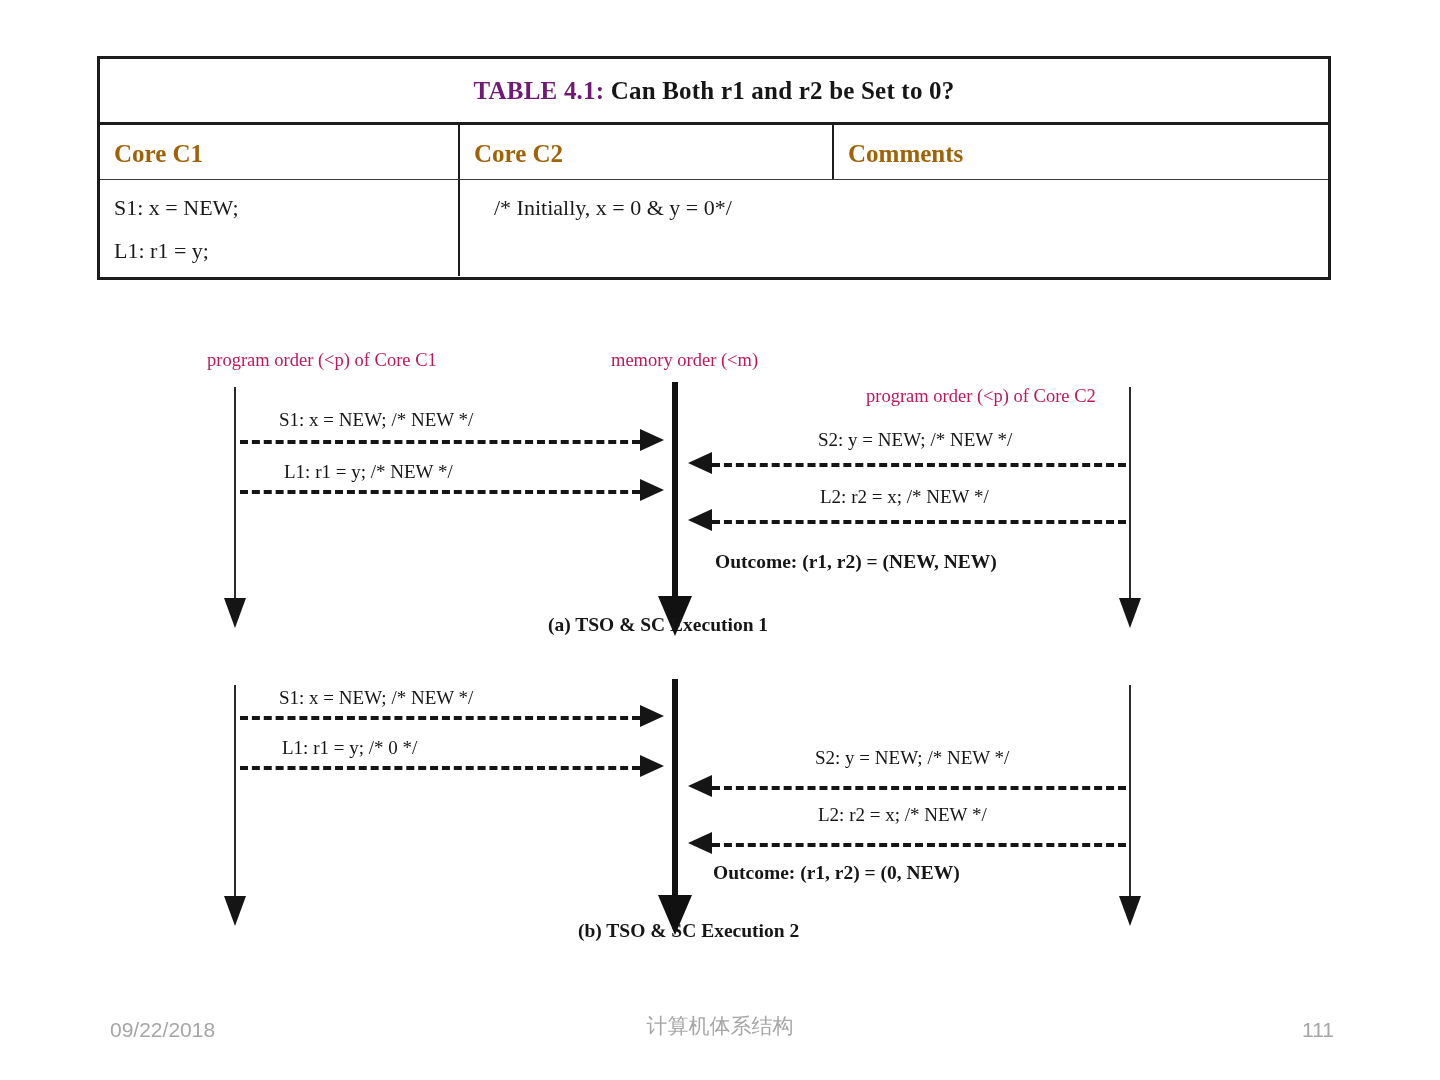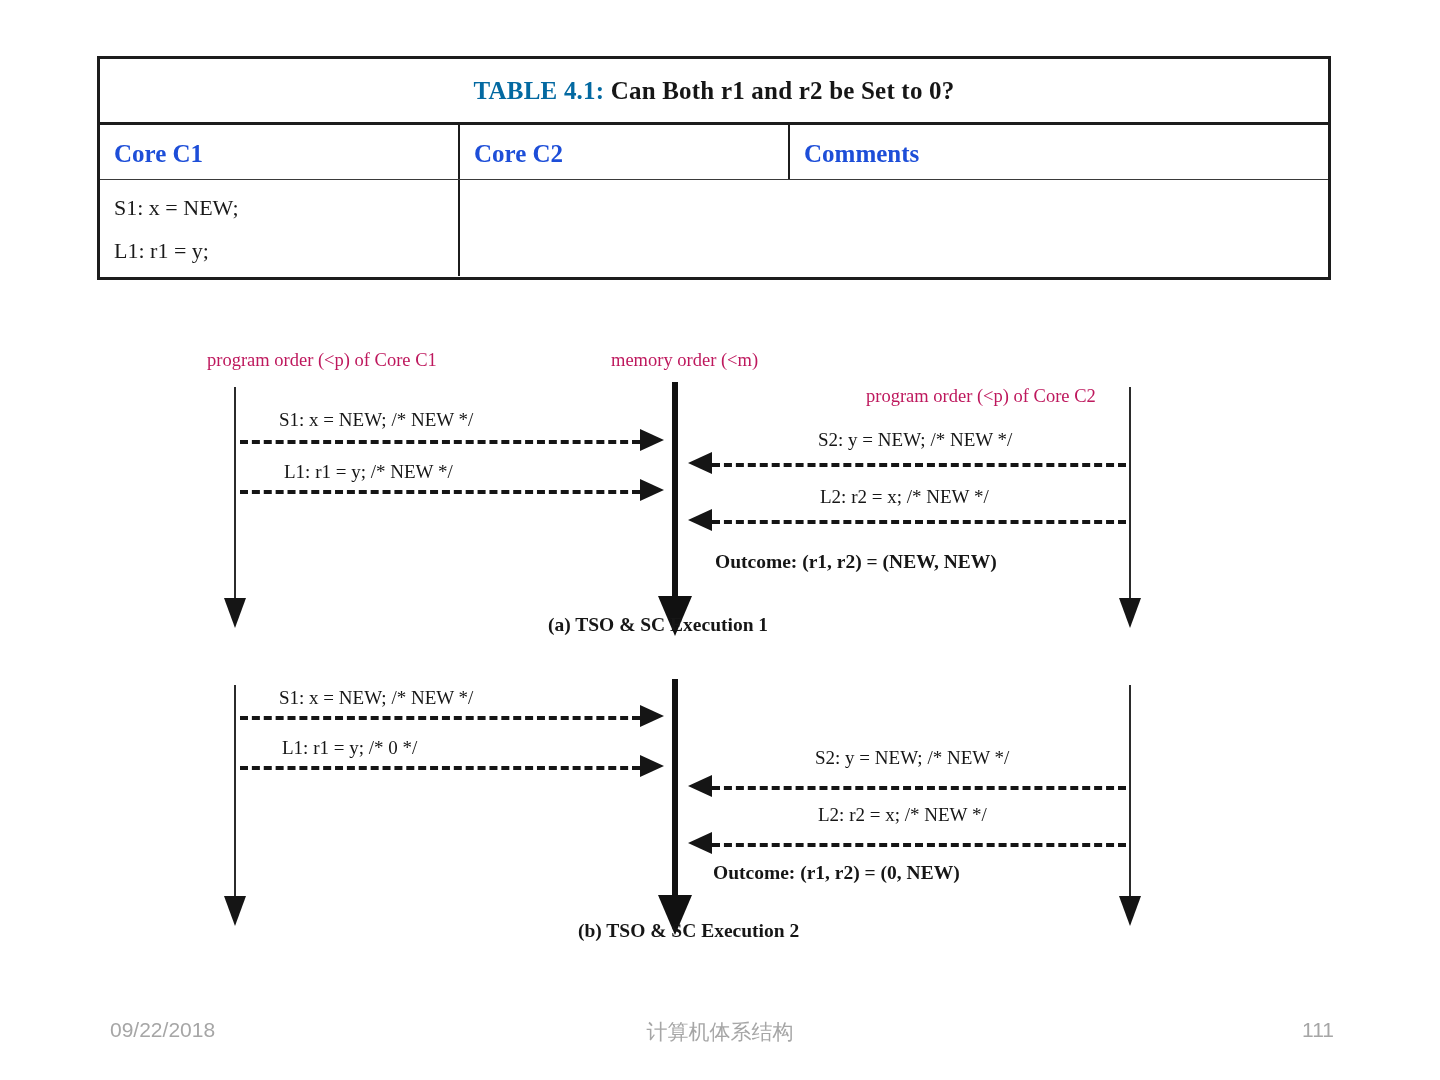--- a/index.html
+++ b/index.html
@@ -34,21 +34,21 @@
     align-items: center;
     justify-content: center;
     box-sizing: border-box;
   }
   #table-caption-row .cap {
     font-size: 25px;
     font-weight: bold;
     letter-spacing: .2px;
   }
   #table-caption-row .cap-num {
-    color: #0369a1;
+    color: #701a75;
   }
   #table-caption-row .cap-txt {
     color: #161616;
     font-weight: bold;
   }
   .trow {
     display: flex;
     box-sizing: border-box;
   }
   #table-header-row {
@@ -59,27 +59,27 @@
     height: 96px;
     gap: 20px;
   }
   .tcell {
     box-sizing: border-box;
     padding: 6px 14px 0 14px;
     border-right: 2.5px solid #1c1c1c;
   }
   .tcell.last { border-right: none; }
   .c1 { width: 360px; }
-  .c2 { width: 330px; }
+  .c2 { width: 374px; }
   .c3 { flex: 1 1 auto; }
   .hcell-text {
     font-size: 25px;
     font-weight: bold;
     line-height: 46px;
-    color: #1d4ed8;
+    color: #a16207;
   }
   .bcell-line {
     font-size: 22px;
     line-height: 43px;
     color: #1a1a1a;
     white-space: nowrap;
   }
 
   
   .figure {
@@ -167,21 +167,21 @@
     left: 0;
     top: 1012px;
     width: 1440px;
     height: 40px;
     color: #a6a6a6;
     font-family: "Liberation Sans", sans-serif;
     font-size: 21px;
   }
   #footer-date { position: absolute; left: 110px; top: 6px; }
   #footer-title {
-    position: absolute; left: 0; top: 6px; width: 1440px;
+    position: absolute; left: 0; top: 0; width: 1440px;
     text-align: center;
   }
   #footer-page { position: absolute; right: 106px; top: 6px; }
 </style>
 </head>
 <body>
 
 <div id="table-block">
 
   <div id="table-caption-row">
@@ -201,20 +201,23 @@
     <div class="tcell c3 last">
       <div class="hcell-text">Comments</div>
     </div>
   </div>
 
   <div class="trow" id="table-body-row">
     <div class="tcell c1">
       <div class="bcell-line">S1: x = NEW;</div>
       <div class="bcell-line">L1: r1 = y;</div>
     </div>
+    <div class="tcell c3 last">
+      <div class="bcell-line">/* Initially, x = 0 &amp; y = 0*/</div>
+    </div>
   </div>
 
 </div>
 
 <div class="figure" id="figure-a">
 
   <div class="axis-label" style="left:207px; top:20px;">program order (&lt;p) of Core C1</div>
   <div class="axis-label" style="left:611px; top:20px;">memory order (&lt;m)</div>
   <div class="axis-label" style="left:866px; top:20px;margin-top:36px;">program order (&lt;p) of Core C2</div>
 

